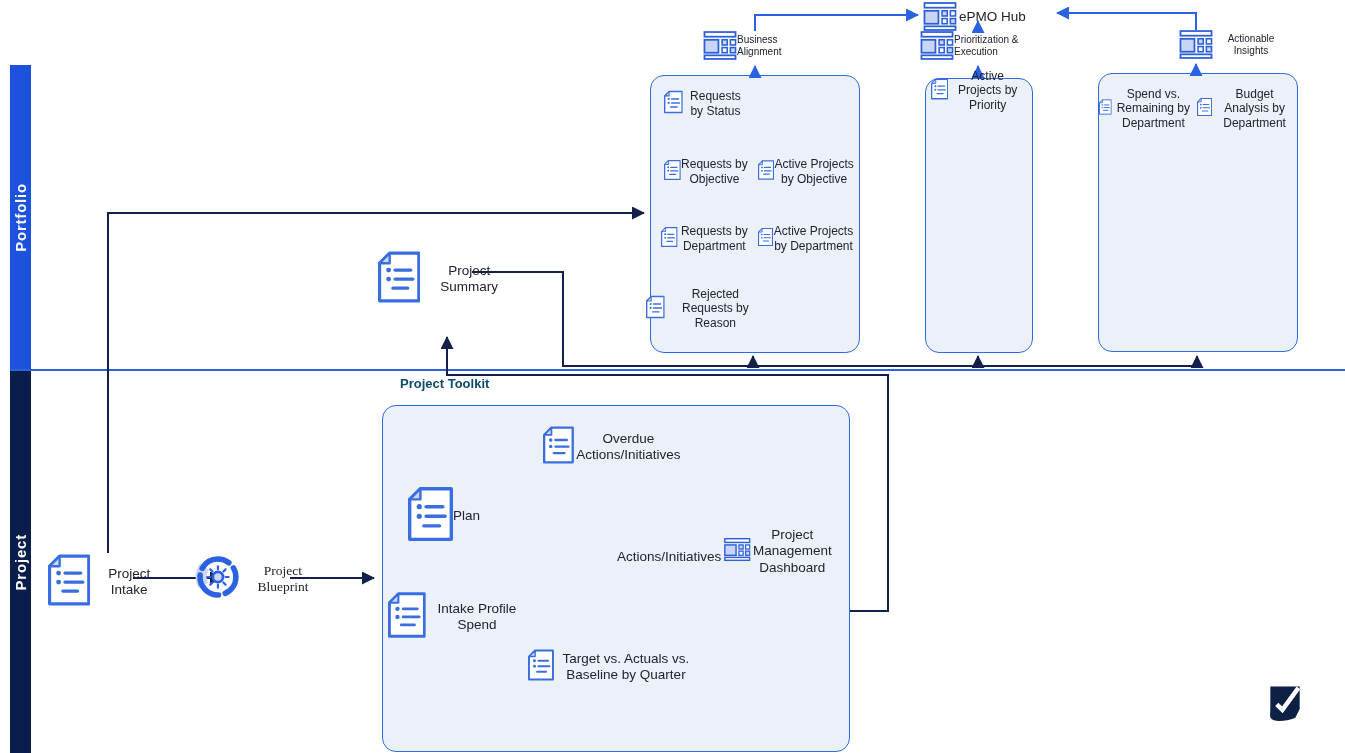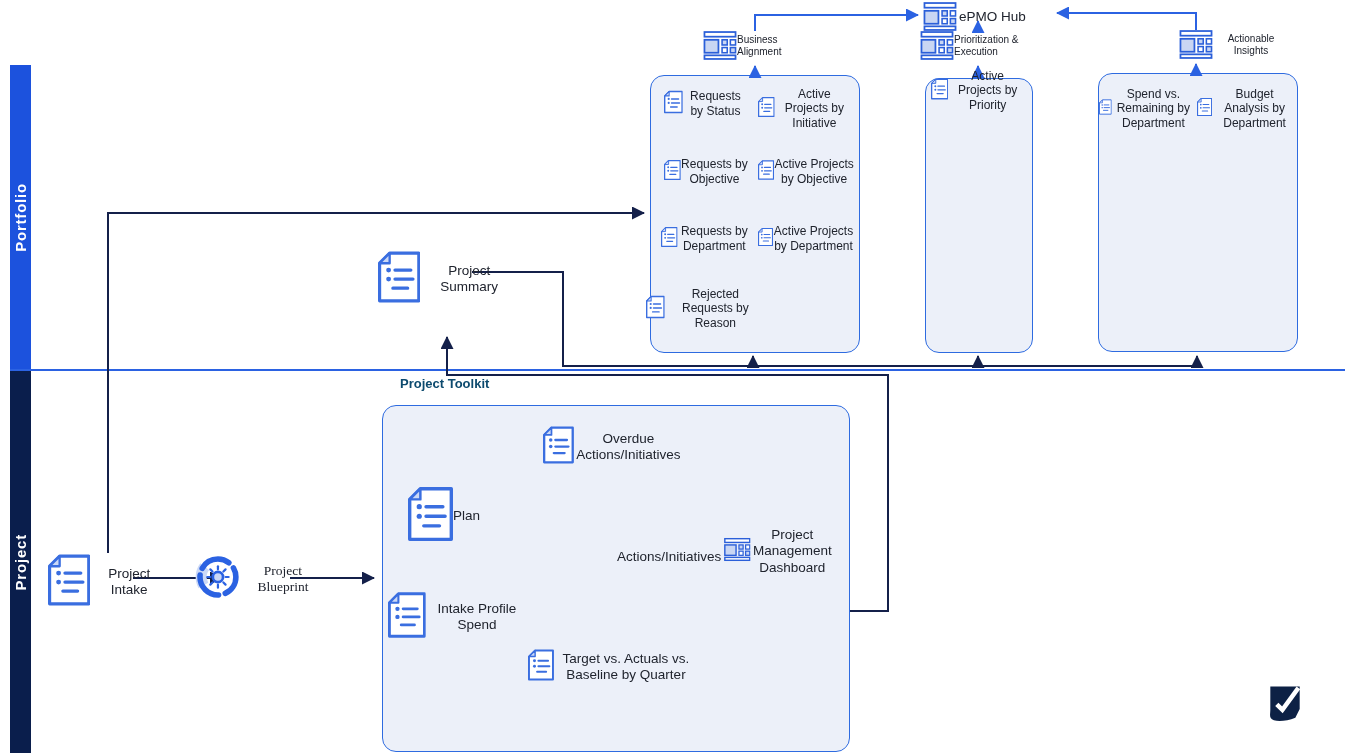--- a/index.html
+++ b/index.html
@@ -133,26 +133,20 @@
   <div class="box" style="left:650px;top:75px;width:210px;height:278px;"></div>
   <div class="box" style="left:925px;top:78px;width:108px;height:275px;"></div>
   <div class="box" style="left:1098px;top:73px;width:200px;height:279px;"></div>
 
   <div class="item z3" style="left:664px;top:84px;width:84px;">
     <svg class="icon" width="30" height="36">
         <use href="#doc"></use>
       </svg>
     <span class="lbl">Requests by Status</span>
   </div>
-  <div class="item z3" style="left:758px;top:84px;width:96px;">
-    <svg class="icon" width="30" height="36">
-        <use href="#doc"></use>
-      </svg>
-    <span class="lbl">Active Projects by Initiative</span>
-  </div>
   <div class="item z3" style="left:664px;top:152px;width:84px;align-items:center;">
     <svg class="icon" width="30" height="36">
         <use href="#doc"></use>
       </svg>
     <span class="lbl">Requests by Objective</span>
   </div>
   <div class="item z3" style="left:758px;top:152px;width:96px;">
     <svg class="icon" width="30" height="36">
         <use href="#doc"></use>
       </svg>

